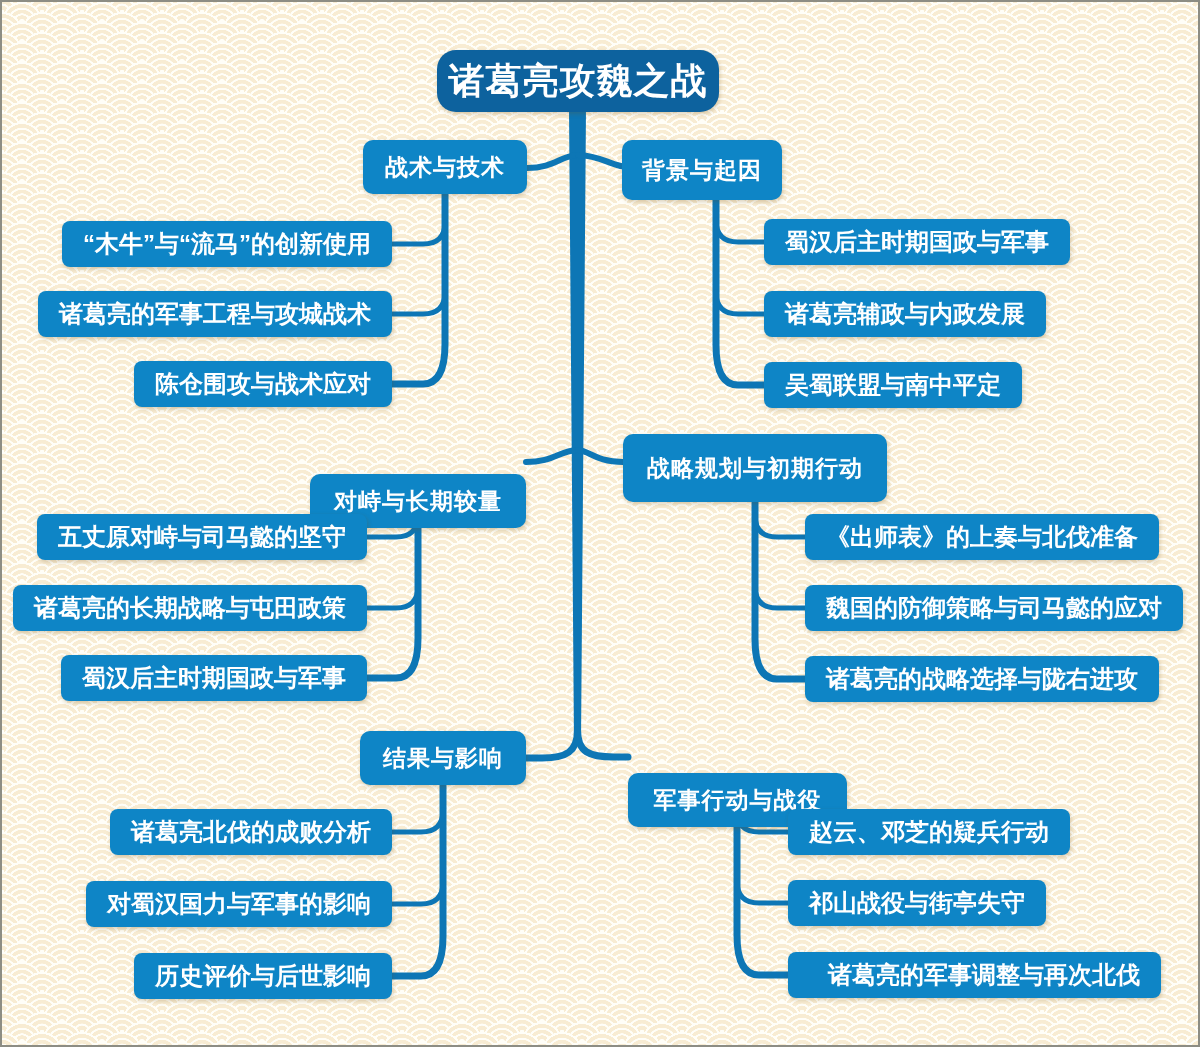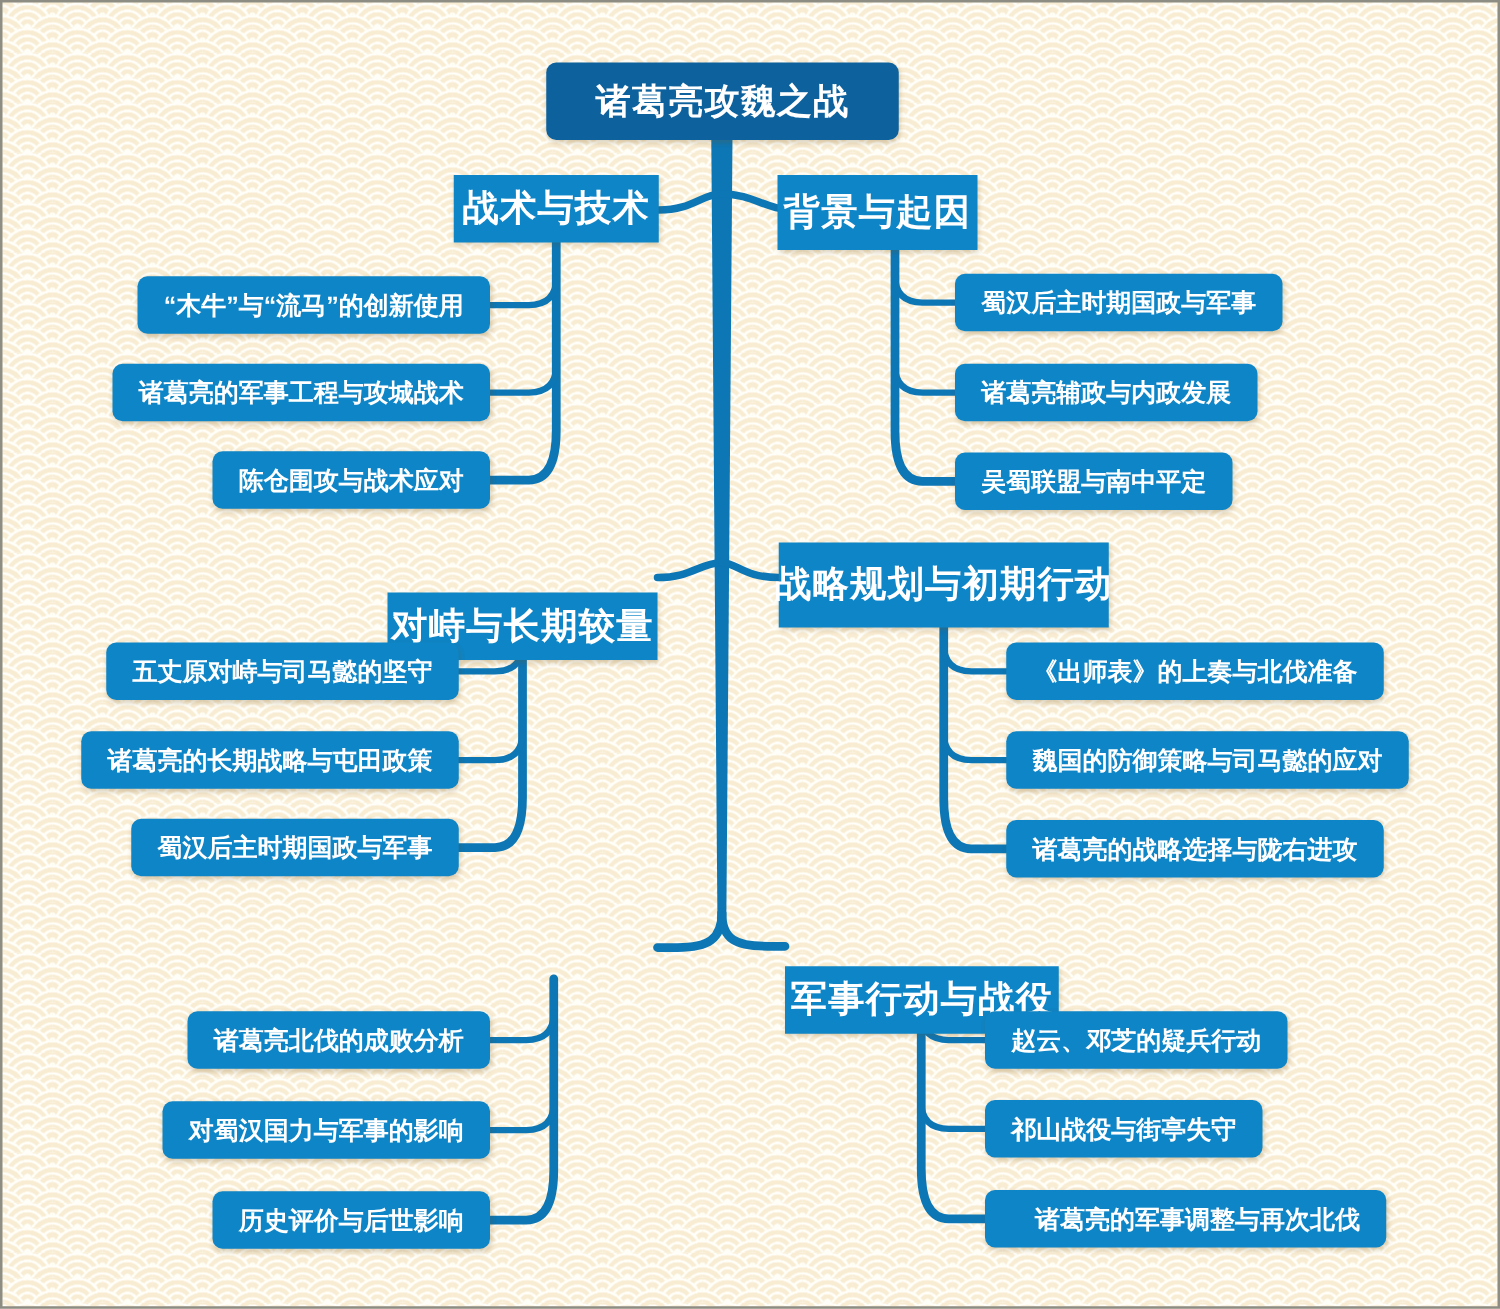--- a/index.html
+++ b/index.html
@@ -19,30 +19,30 @@
     background-size:40px 20px;
   }
   .connectors{position:absolute;left:0;top:0;width:1196px;height:1043px;}
   .node{
     position:absolute;
     display:flex;align-items:center;justify-content:center;
     color:#ffffff;font-weight:bold;white-space:nowrap;
     box-shadow:1px 2px 4px rgba(110,80,20,0.25);
   }
   .root{
-    background:#0d629e;border-radius:8px;
-    font-size:28px;letter-spacing:1px;
+    background:#0d629e;border-radius:19px;
+    font-size:36px;letter-spacing:1px;
   }
   .branch{
-    background:#0e85c6;border-radius:0;
-    font-size:29px;letter-spacing:1px;
+    background:#0e85c6;border-radius:10px;
+    font-size:23px;letter-spacing:1px;
   }
   .child{
     background:#0e85c6;border-radius:8px;
-    font-size:20px;height:46px;padding:0 21px;
+    font-size:24px;height:46px;padding:0 21px;
   }
 </style>
 </head>
 <body>
 
 <div class="canvas">
 
   <svg class="connectors" viewBox="0 0 1196 1043" xmlns="http://www.w3.org/2000/svg" fill="none" stroke="#0d76b5" stroke-linecap="round">
 
     <path d="M 567,106 L 584,106 L 579,741 L 572,741 Z" fill="#0d76b5" stroke="none"></path>
@@ -96,20 +96,21 @@
   <div class="node branch" style="left:308px;top:432px;width:216px;height:54px;margin-top:40px;">对峙与长期较量</div>
   <div class="node child" style="right:831px;top:512px;text-align:center;">五丈原对峙与司马懿的坚守</div>
   <div class="node child" style="right:831px;top:583px;">诸葛亮的长期战略与屯田政策</div>
   <div class="node child" style="right:831px;top:653px;">蜀汉后主时期国政与军事</div>
 
   <div class="node branch" style="left:621px;top:432px;width:264px;height:68px;">战略规划与初期行动</div>
   <div class="node child" style="left:803px;top:512px;">《出师表》的上奏与北伐准备</div>
   <div class="node child" style="left:803px;top:583px;">魏国的防御策略与司马懿的应对</div>
   <div class="node child" style="left:803px;top:654px;">诸葛亮的战略选择与陇右进攻</div>
 
+  <div class="node branch" style="left:358px;top:729px;width:166px;height:54px;">结果与影响</div>
   <div class="node child" style="right:806px;top:807px;">诸葛亮北伐的成败分析</div>
   <div class="node child" style="right:806px;top:879px;">对蜀汉国力与军事的影响</div>
   <div class="node child" style="right:806px;top:951px;">历史评价与后世影响</div>
 
   <div class="node branch" style="left:626px;top:729px;width:219px;height:54px;margin-top:42px;">军事行动与战役</div>
   <div class="node child" style="left:786px;top:807px;">赵云、邓芝的疑兵行动</div>
   <div class="node child" style="left:786px;top:878px;">祁山战役与街亭失守</div>
   <div class="node child" style="left:786px;top:950px;padding-left:40px;">诸葛亮的军事调整与再次北伐</div>
 
 </div>

